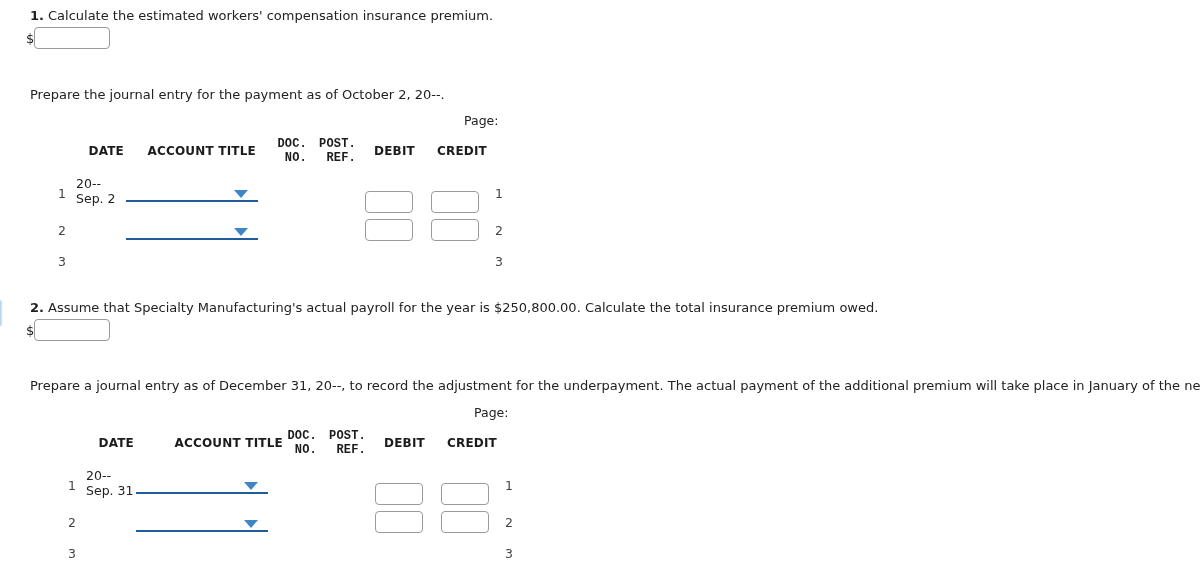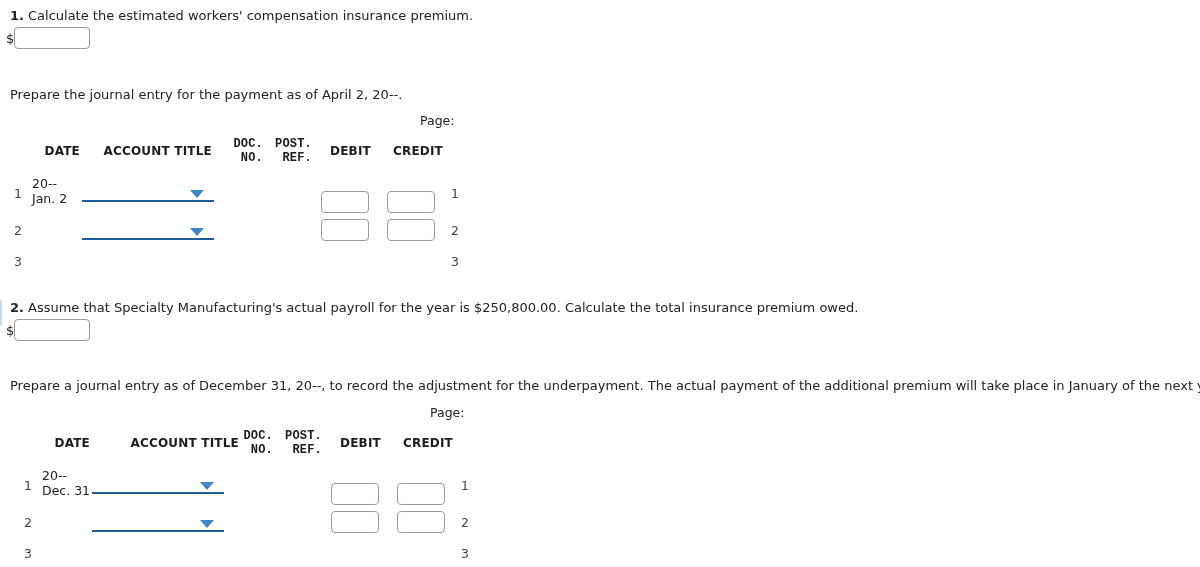--- a/index.html
+++ b/index.html
@@ -10,21 +10,21 @@
   body {
     width: 1200px;
     height: 567px;
     position: relative;
     font-family: "DejaVu Sans", "Liberation Sans", sans-serif;
     font-size: 13px;
     color: #202020;
     overflow: hidden;
   }
 
-  .abs { position: absolute; }
+  .abs { position: absolute; margin-left: 20px; }
 
   
   .prompt {
     font-size: 13px;
     color: #222222;
     white-space: nowrap;
     line-height: 16px;
   }
   .prompt .qnum {
     font-weight: bold;
@@ -48,21 +48,21 @@
     border-radius: 4px;
     background: #ffffff;
     box-sizing: border-box;
     outline: none;
     font-family: inherit;
     font-size: 13px;
     padding: 0 4px;
   }
 
   
-  .journal { position: absolute; }
+  .journal { position: absolute; margin-left: 44px; }
 
   .page-label {
     position: absolute;
     font-size: 12.5px;
     color: #222222;
     white-space: nowrap;
   }
 
   .jhead {
     position: absolute;
@@ -144,21 +144,21 @@
 
 <div class="abs prompt" style="left:10px; top:8px;">
   <span class="qnum">1.</span><span>Calculate the estimated workers' compensation insurance premium.</span>
 </div>
 
 <div class="abs dollar-row" style="left:6px; top:27px;">
   <span class="dollar-sign">$</span>
   <input class="answer-box" type="text" placeholder="" style="">
 </div>
 
-<div class="abs prompt" style="left:10px; top:87px;">Prepare the journal entry for the payment as of April 2, 20--.</div>
+<div class="abs prompt" style="left:10px; top:87px;">Prepare the journal entry for the payment as of October 2, 20--.</div>
 
 <div class="journal" style="left:0px; top:110px; width:500px; height:160px;">
 
   <div class="page-label" style="left:420px; top:3px;">Page:</div>
 
   <div class="jhead" style="left:24px; top:34px; width:56px;">DATE</div>
   <div class="jhead" style="left:84px; top:34px; width:128px;">ACCOUNT TITLE</div>
   <div class="jhead two-line" style="left:219px; top:27px; width:44px;">
     <span>DOC.</span><br>
     <span>NO.</span>
@@ -166,21 +166,21 @@
   <div class="jhead two-line" style="left:264px; top:27px; width:48px;">
     <span>POST.</span><br>
     <span>REF.</span>
   </div>
   <div class="jhead" style="left:317px; top:34px; width:54px;">DEBIT</div>
   <div class="jhead" style="left:381px; top:34px; width:62px;">CREDIT</div>
 
   <div class="rownum" style="left:11px; top:76px;">1</div>
   <div class="datecell" style="left:32px; top:66px;">
     <span>20--</span><br>
-    <span>Jan. 2</span>
+    <span>Sep. 2</span>
   </div>
   <div class="ddl" style="left:82px; top:72px; width:132px;">
     <span class="ddl-arrow"></span>
     <span class="ddl-line"></span>
   </div>
   <input class="amt-box" style="left: 321px; top: 81px;" type="text">
   <input class="amt-box" style="left: 387px; top: 81px;" type="text">
   <div class="rownum" style="left:448px; top:76px;">1</div>
 
   <div class="rownum" style="left:11px; top:113px;">2</div>
@@ -222,21 +222,21 @@
   <div class="jhead two-line" style="left:264px; top:27px; width:48px;">
     <span>POST.</span><br>
     <span>REF.</span>
   </div>
   <div class="jhead" style="left:317px; top:34px; width:54px;">DEBIT</div>
   <div class="jhead" style="left:381px; top:34px; width:62px;">CREDIT</div>
 
   <div class="rownum" style="left:11px; top:76px;">1</div>
   <div class="datecell" style="left:32px; top:66px;">
     <span>20--</span><br>
-    <span>Dec. 31</span>
+    <span>Sep. 31</span>
   </div>
   <div class="ddl" style="left:82px; top:72px; width:132px;">
     <span class="ddl-arrow"></span>
     <span class="ddl-line"></span>
   </div>
   <input class="amt-box" style="left: 321px; top: 81px;" type="text">
   <input class="amt-box" style="left: 387px; top: 81px;" type="text">
   <div class="rownum" style="left:448px; top:76px;">1</div>
 
   <div class="rownum" style="left:11px; top:113px;">2</div>

